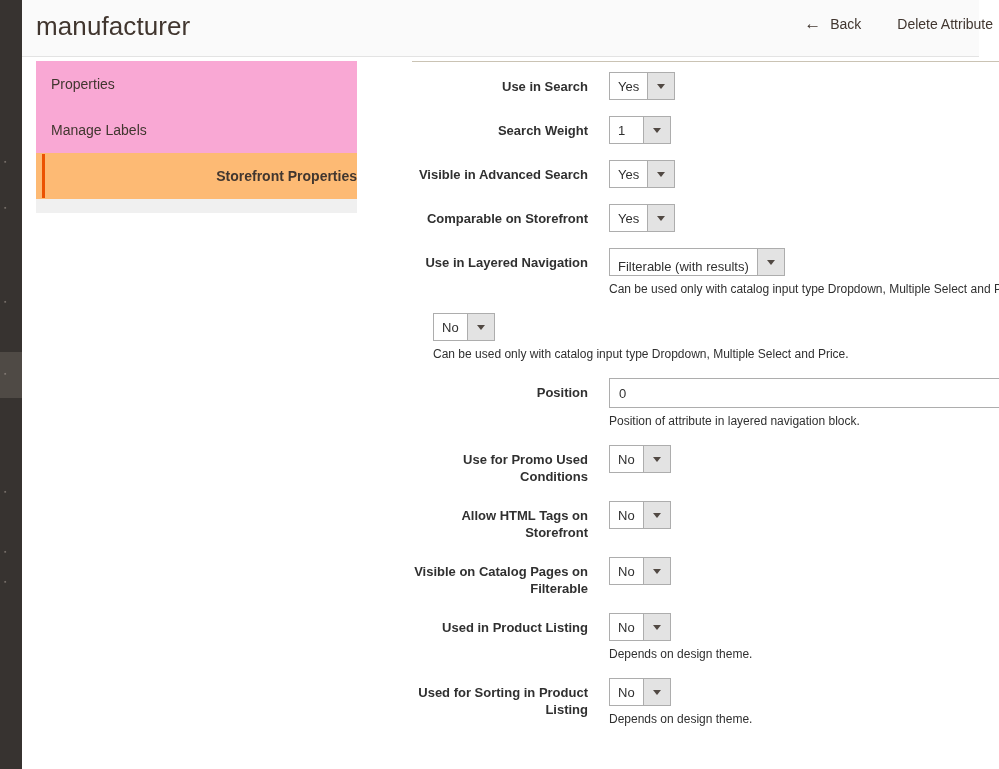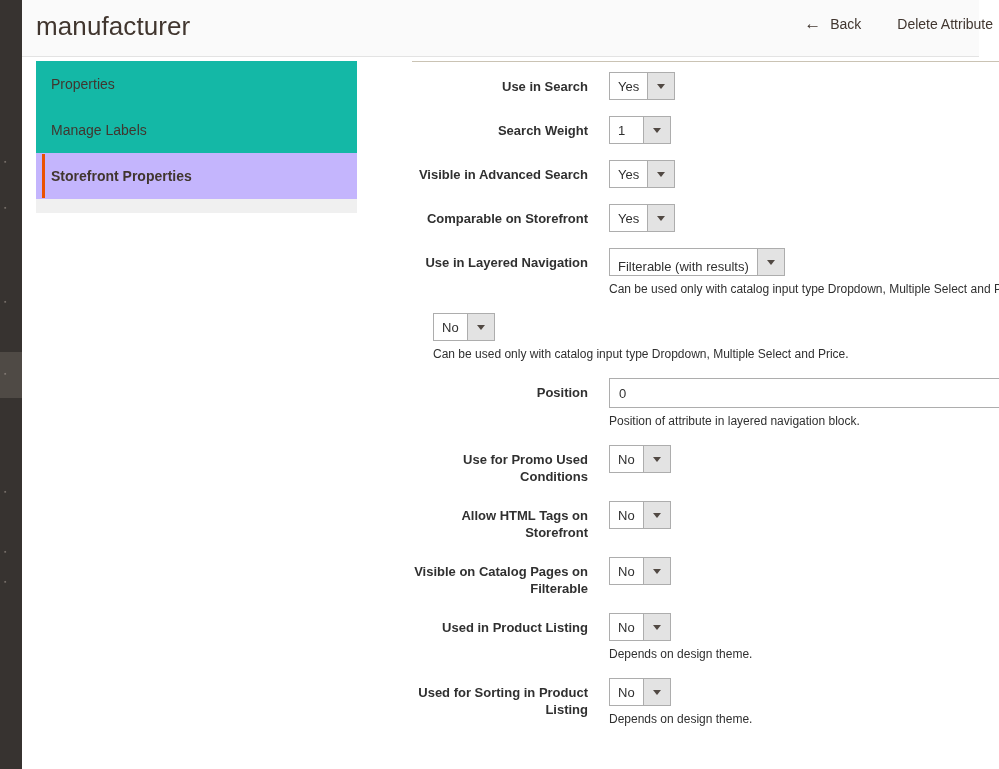--- a/index.html
+++ b/index.html
@@ -66,29 +66,29 @@
   .hdr-btn.delete { margin-right: -14px; }
 
   
   .tab-column {
     position: absolute; left: 36px; top: 61px;
     width: 321px;
   }
   .tab-item {
     position: relative;
     height: 46px;
-    background: #14b8a6;
+    background: #f9a8d4;
     display: flex; align-items: center;
     padding-left: 15px;
     cursor: pointer;
   }
   .tab-item .tab-label {
     font-size: 14px; color: #41362f; font-weight: 400;
   }
-  .tab-item.active { background: #c4b5fd; }
+  .tab-item.active { background: #fdba74; justify-content: flex-end; }
   .tab-item.active .tab-label { font-weight: bold; }
   .tab-item.active::before {
     content: ""; position: absolute; left: 6px; top: 1px;
     width: 3px; height: 44px; background: #eb5202;
   }
   .tab-foot {
     height: 14px; background: #f0f0f0;
   }
 
   

